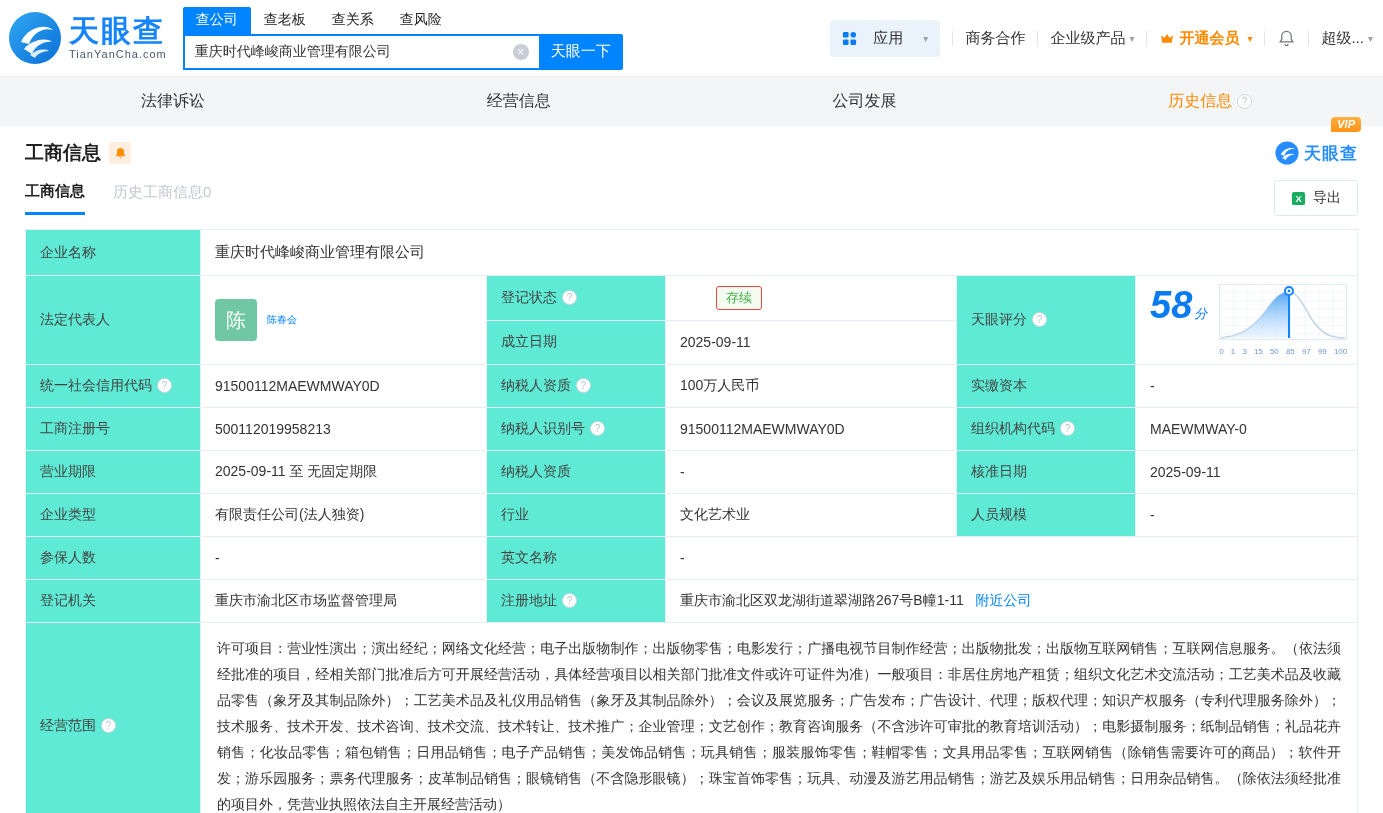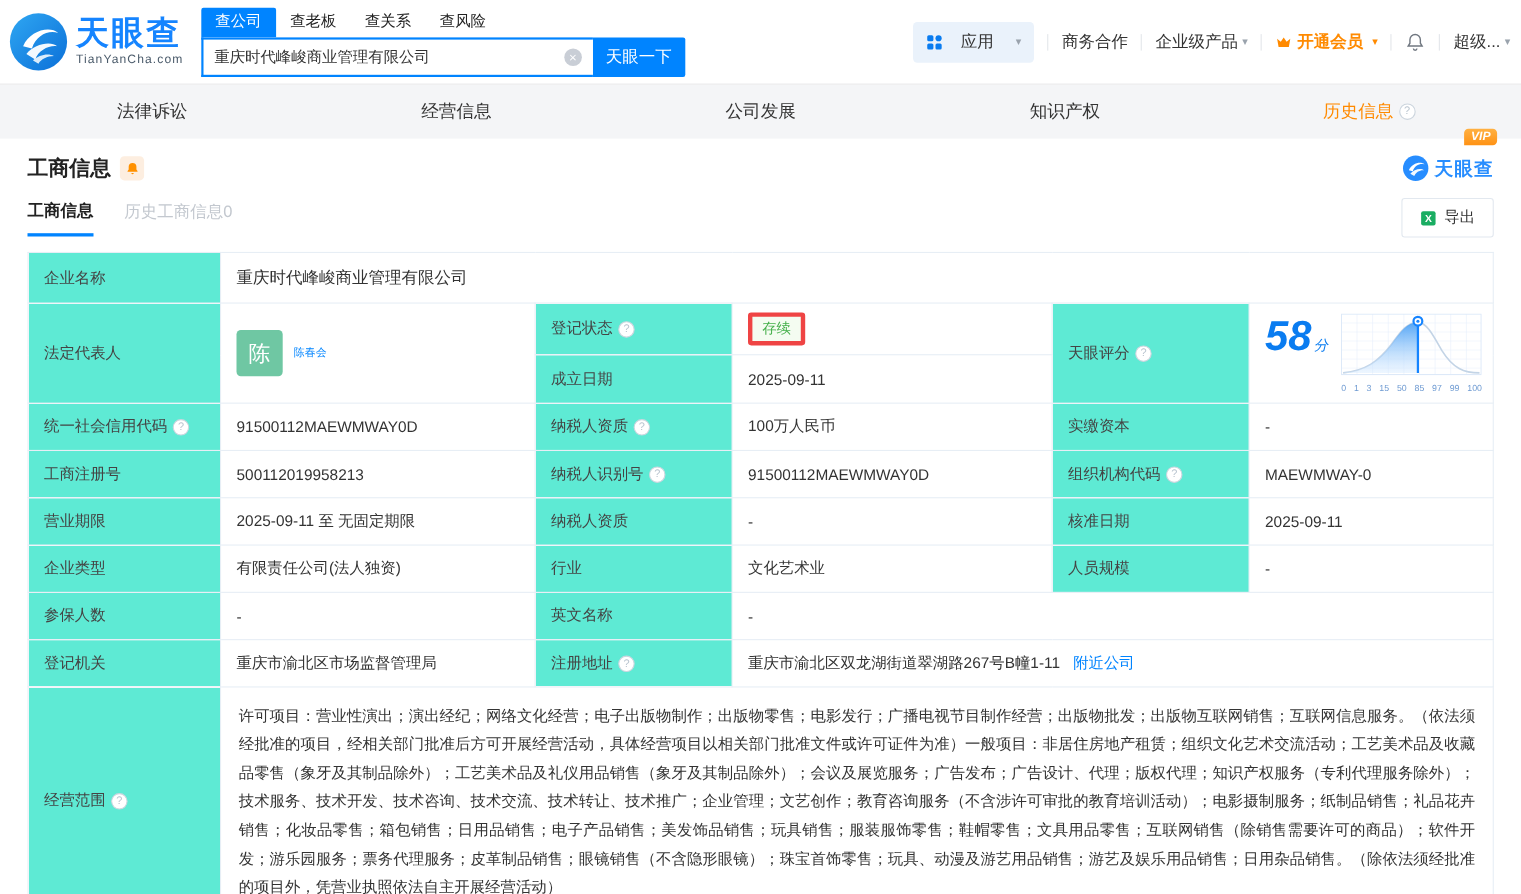--- a/index.html
+++ b/index.html
@@ -60,21 +60,21 @@
 
   
   .info-table { width:1333px; border-collapse:collapse; table-layout:fixed; font-size:14px; color:#333; }
   .info-table td { border:1px solid #e7eef5; padding:8px 14px; vertical-align:middle; overflow:hidden; }
   .info-table td.lbl { background:#5eead4; color:#444; }
   .val-strong { font-size:15px; }
   .rep { display:flex; align-items:center; }
   .avatar { width:42px; height:42px; background:#6fc7a3; border-radius:4px; color:#fff; font-size:20px; display:flex; align-items:center; justify-content:center; cursor:pointer; flex:0 0 auto; }
   .link { color:#0084ff; cursor:pointer; text-decoration:none; }
   .rep .link { margin-left:10px; font-size:10px; }
-  .badge-green { display:inline-block; padding:2px 9px; border:4px solid #ef4444; background:#f4fcf1; color:#44af4a; border-radius:3px; font-size:13px; }
+  .badge-green { display:inline-block; padding:2px 9px; border:1px solid #ef4444; background:#f4fcf1; color:#44af4a; border-radius:3px; font-size:13px;margin-left:36px; }
   .score-wrap { display:flex; align-items:flex-start; gap:12px; }
   .score-num { color:#0a7cf0; font-style:italic; white-space:nowrap; }
   .score-num b { font-size:38px; font-weight:bold; }
   .score-num i { font-size:13px; font-style:italic; margin-left:2px; }
   .score-chart { width:128px; }
   .axis { display:flex; justify-content:space-between; width:128px; font-size:8px; color:#6f9bd2; margin-top:2px; }
   .scope-cell { line-height:26px; padding:12px 16px !important; text-align:justify; }
   .addr-link { margin-left:8px; }
 </style>
 </head>
@@ -160,23 +160,20 @@
 
 <div class="main-tabs">
   <div class="main-tab">
       <span>法律诉讼</span>
     </div>
   <div class="main-tab">
       <span>经营信息</span>
     </div>
   <div class="main-tab">
       <span>公司发展</span>
-    </div>
-  <div class="main-tab">
-      <span>知识产权</span>
     </div>
   <div class="main-tab history">
     <span>历史信息</span>
     <span class="help">?</span>
     <span class="vip-badge">VIP</span>
   </div>
 </div>
 
 <div class="content">
 

